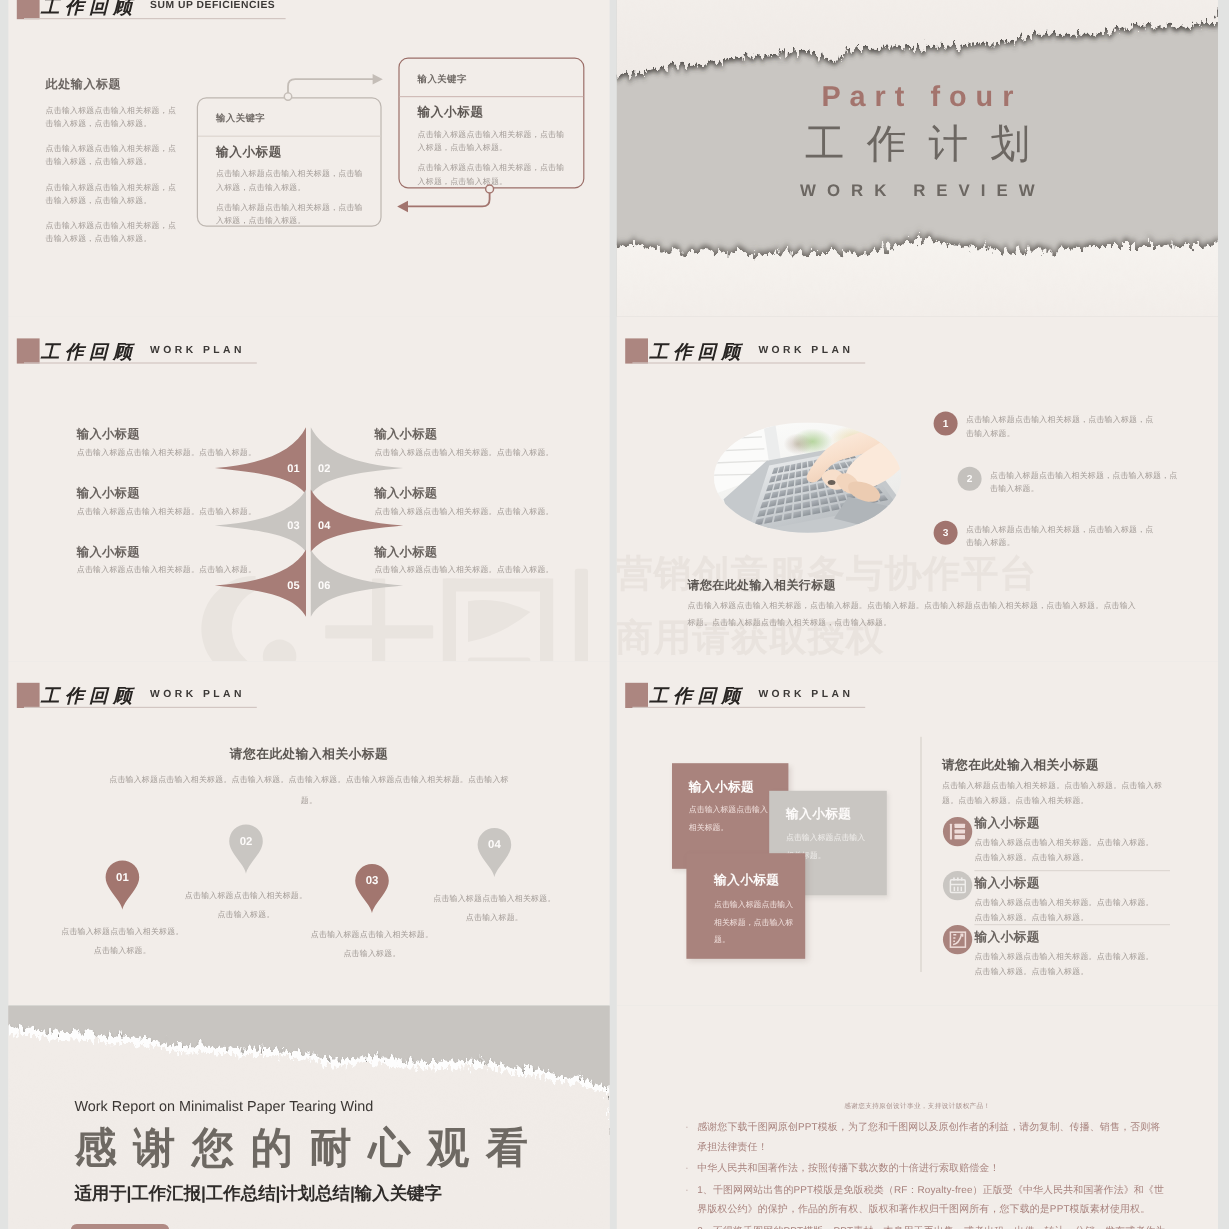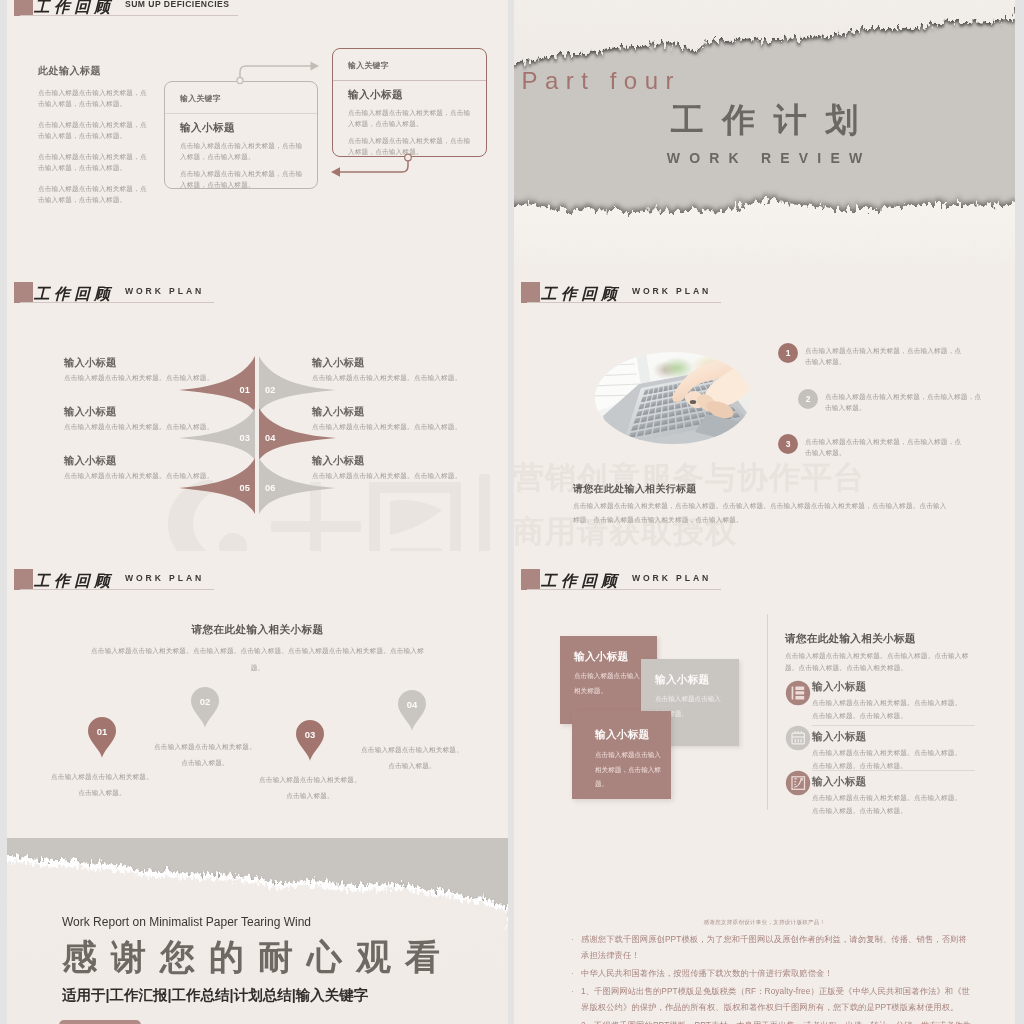--- a/index.html
+++ b/index.html
@@ -91,23 +91,23 @@
       </linearGradient>
       <linearGradient id="gpaper2" x1="0" y1="0" x2="0" y2="1">
         <stop offset="0" stop-color="#f6f3ef"></stop>
             <stop offset="1" stop-color="#f1ece8"></stop>
       </linearGradient>
     </defs>
     <rect x="0" y="0" width="501" height="287" fill="#c9c6c2"></rect>
     <path d="M-14,86 L0,86 C27.0,86 33.1,77 60.1,77 C89.4,77 95.9,69 125.2,69 C141.0,69 144.5,66 160.3,66 C168.2,66 170.0,74 177.9,74 C188.0,74 190.3,63 200.4,63 C227.4,63 233.5,62 260.5,62 C285.3,62 290.8,59 315.6,59 C331.4,59 334.9,52 350.7,52 C368.7,52 372.8,52 390.8,52 C413.3,52 418.4,45 440.9,45 C467.9,45 474.0,43 501.0,43 L515,-16 L-14,-16 Z" fill="url(#gpaper)" filter="url(#tearA)"></path>
     <path d="M-14,226 L0,226 C22.5,226 27.6,232 50.1,232 C77.1,232 83.2,234 110.2,234 C137.2,234 143.3,233 170.3,233 C188.3,233 192.4,235 210.4,235 C219.4,235 221.5,227 230.5,227 C239.5,227 241.5,223 250.5,223 C266.3,223 269.8,227 285.6,227 C301.4,227 304.9,232 320.6,232 C338.6,232 342.7,232 360.7,232 C378.7,232 382.8,228 400.8,228 C418.8,228 422.9,228 440.9,228 C467.9,228 474.0,227 501.0,227 L515,303 L-14,303 Z" fill="url(#gpaper2)" filter="url(#tearB)"></path>
   </svg>
-  <div class="t" style="left:0;top:91px;width:501px;text-align:left;font-size:24px;font-weight:400;
+  <div class="t" style="left:0;top:91px;width:501px;text-align:center;font-size:24px;font-weight:700;
        color:#a3746d;letter-spacing:7.5px;text-indent:7.5px;line-height:26px">Part four</div>
-  <div class="t" style="left:0;top:124px;width:501px;text-align:center;font-size:33px;font-weight:700;
+  <div class="t" style="left:0;top:124px;width:501px;text-align:center;font-size:33px;font-weight:400;
        color:#6c6762;letter-spacing:18.5px;text-indent:18.5px;line-height:38px">工作计划</div>
   <div class="t" style="left:0;top:174px;width:501px;text-align:center;font-size:14px;font-weight:700;
        color:#6c6762;letter-spacing:9.2px;text-indent:9.2px;line-height:14px">WORK REVIEW</div>
 </div>
 
 <div class="slide c0 r1">
   <div class="hdr">
     <div class="sq"></div>
     <div class="ttl">工作回顾</div>
     <div class="sub" style="left:112px">WORK  PLAN</div>

